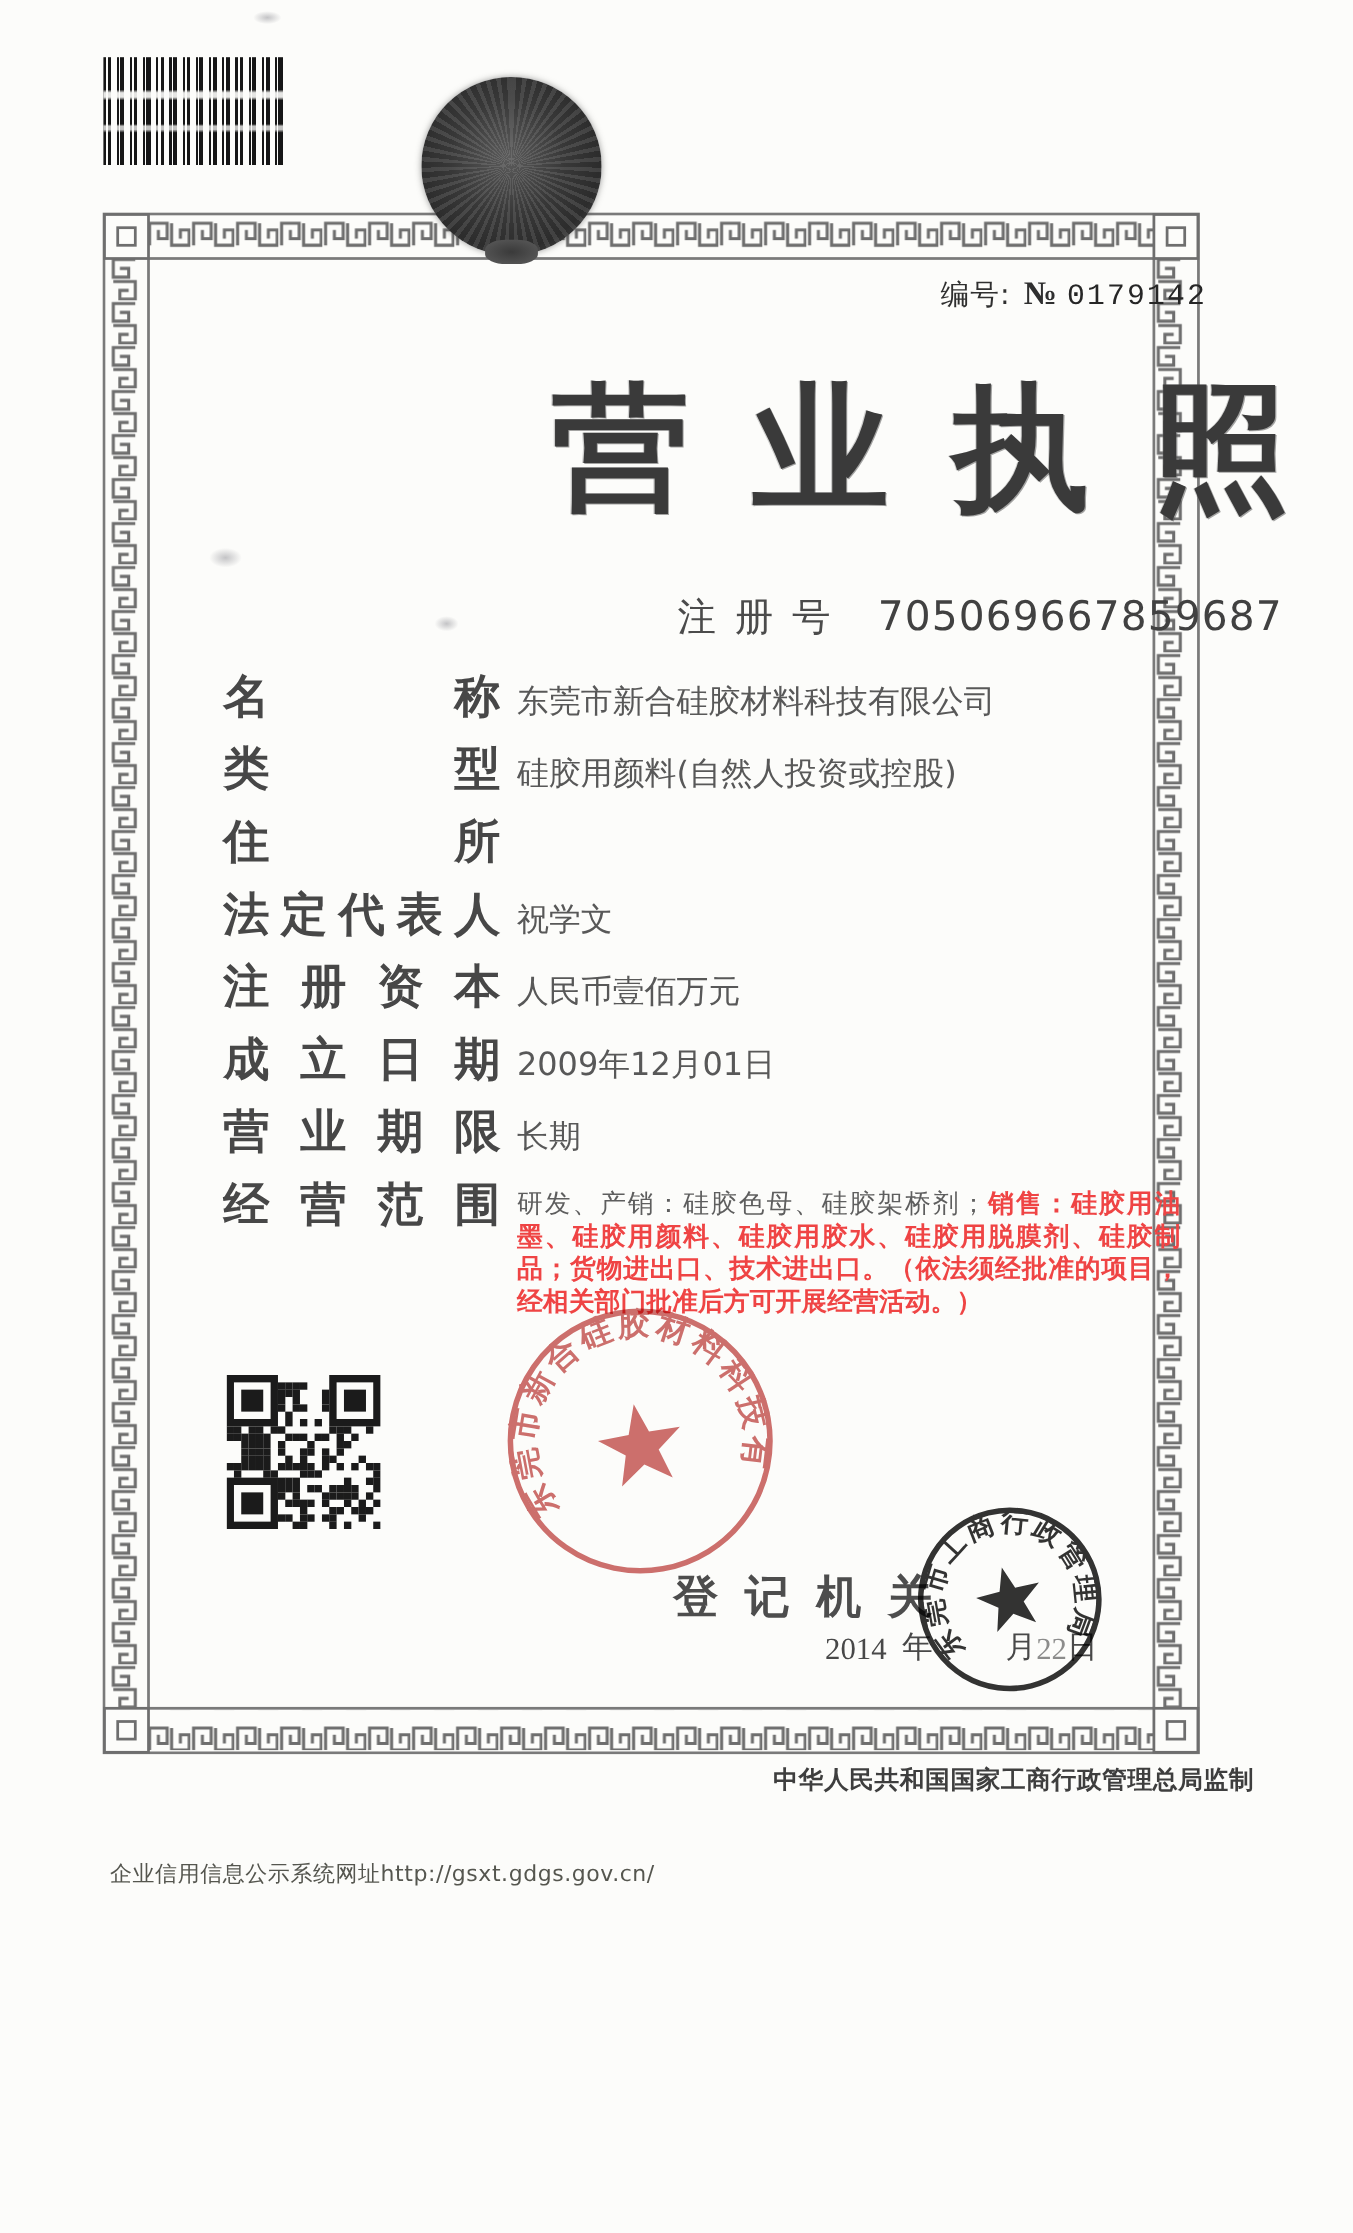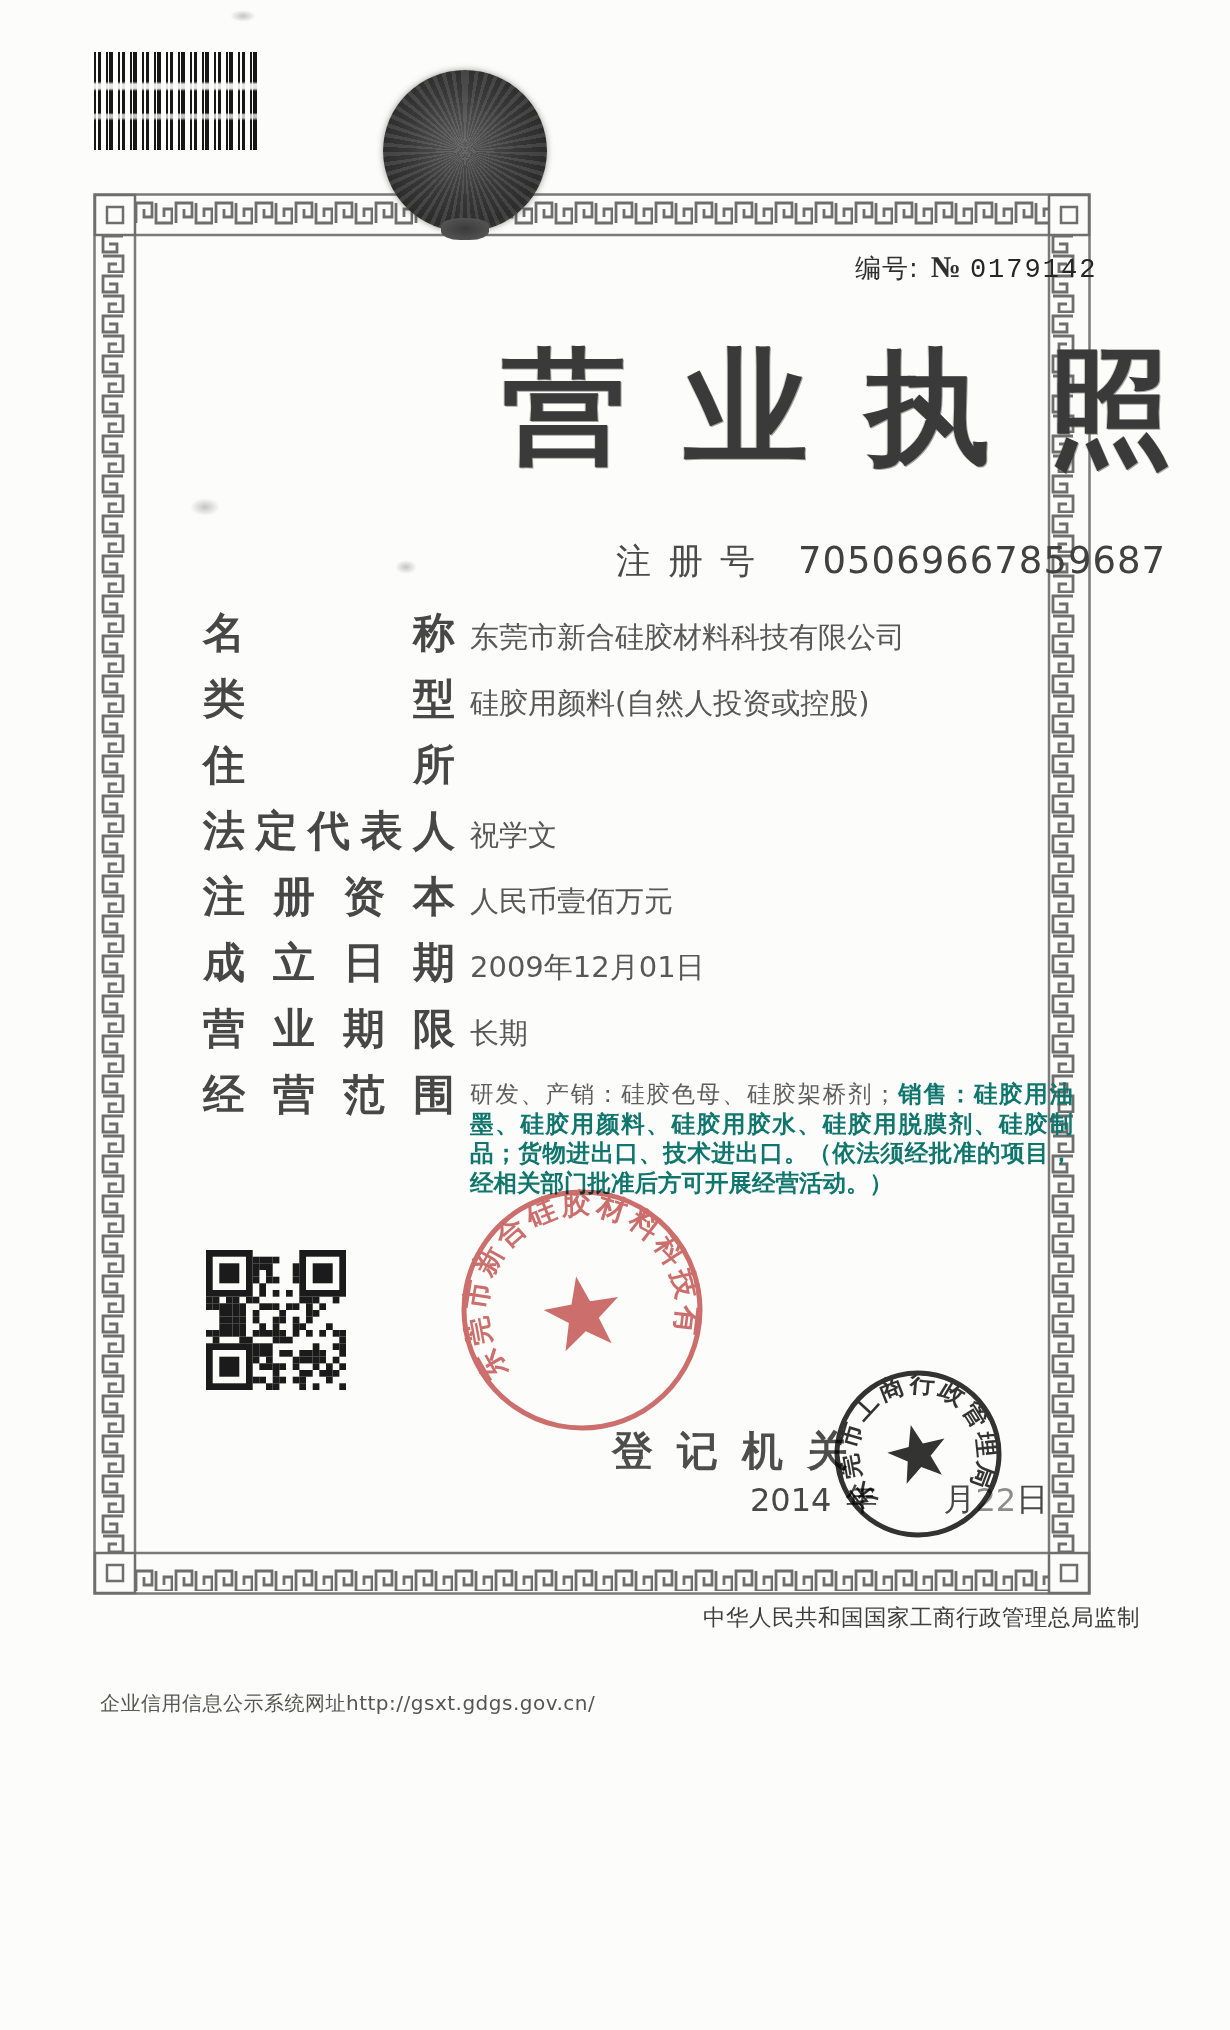--- a/index.html
+++ b/index.html
@@ -37,37 +37,37 @@
   .regno .rlabel{font-size:35px;letter-spacing:17px;color:#4b4b4b;font-weight:500;}
   .regno .rnum{margin-left:26px;font-size:37px;color:#414141;letter-spacing:1px;}
 
   .fields{position:absolute;left:203px;top:610px;width:870px;z-index:2;}
   .row{display:flex;align-items:flex-start;height:66px;}
   .row:last-child{height:auto;}
   .flabel{width:252px;min-width:252px;display:flex;justify-content:space-between;
     font-size:42px;line-height:46px;color:#474747;font-weight:600;}
   .fvalue{margin-left:15px;font-size:29px;line-height:40px;padding-top:7px;color:#585858;white-space:nowrap;}
   .fvalue.scope{white-space:normal;width:604px;font-size:23.5px;line-height:29.5px;padding-top:8px;text-align:justify;color:#5e5e5e;}
-  .fvalue .b{font-weight:700;color:#0f766e;}
+  .fvalue .b{font-weight:700;color:#ef4444;}
 
   .qr{position:absolute;left:206px;top:1250px;width:140px;height:140px;z-index:2;}
 
   .seal{position:absolute;mix-blend-mode:multiply;pointer-events:none;}
   .seal.red{left:436px;top:1164px;z-index:4;opacity:.82;}
   .seal.black{left:822px;top:1358px;z-index:5;opacity:.9;}
 
   .registrar{position:absolute;left:612px;top:1424px;z-index:2;font-size:41px;letter-spacing:24px;color:#4d4d4d;font-weight:600;white-space:nowrap;}
 
-  .dateline{position:absolute;left:750px;top:1478px;z-index:2;display:flex;align-items:center;font-size:32px;color:#484848;white-space:nowrap;}
+  .dateline{position:absolute;left:750px;top:1478px;z-index:2;display:flex;align-items:flex-end;font-size:28px;color:#484848;white-space:nowrap;font-family:Liberation Serif, serif;}
   .dateline .gap-y{margin-left:14px;}
   .dateline .gap-m{margin-left:66px;}
   .dateline .day{opacity:.62;}
 
   .footer-left{position:absolute;left:100px;top:1690px;font-size:20px;color:#55564f;letter-spacing:.5px;z-index:2;}
-  .footer-right{position:absolute;left:703px;top:1602px;font-size:22.5px;color:#3e3e3e;font-weight:400;letter-spacing:.5px;z-index:2;}
+  .footer-right{position:absolute;left:703px;top:1602px;font-size:22.5px;color:#3e3e3e;font-weight:700;letter-spacing:.5px;z-index:2;}
 
   .noise{position:absolute;border-radius:50%;background:radial-gradient(rgba(90,90,100,.35),transparent 70%);z-index:0;}
 </style>
 </head>
 <body>
 
 <div class="page">
 
   <div class="barcode"></div>
   <div class="emblem"></div>

